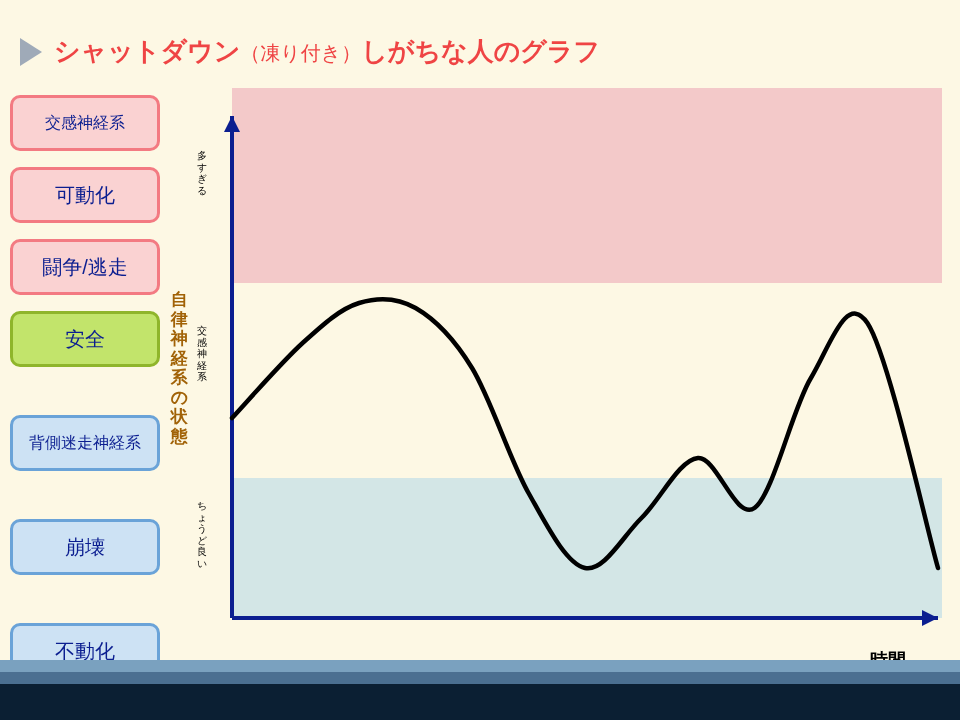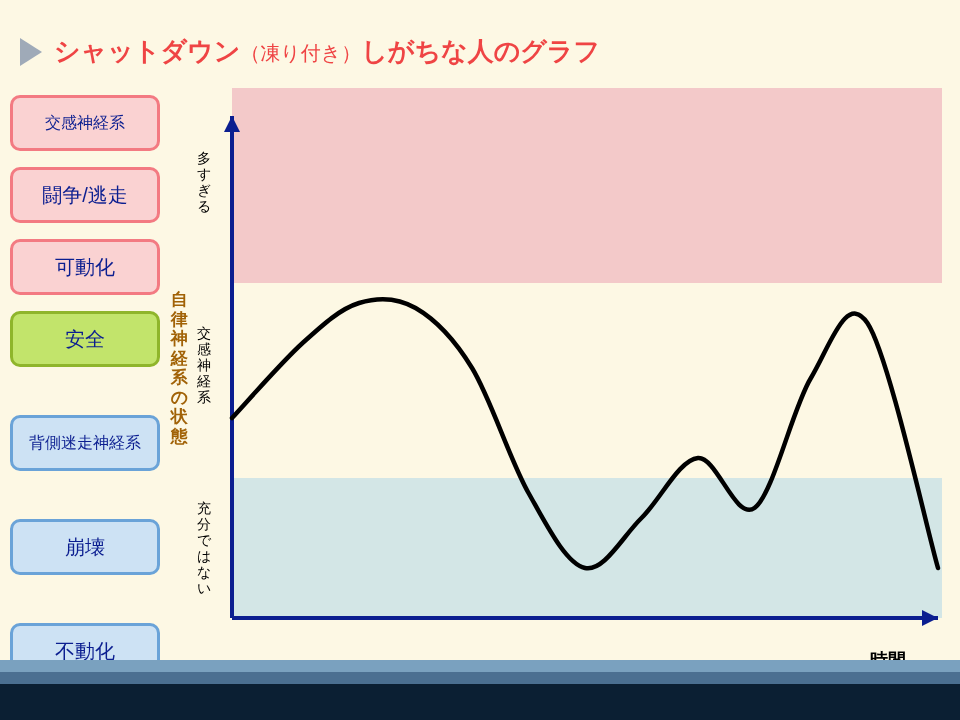--- a/index.html
+++ b/index.html
@@ -86,21 +86,21 @@
     font-size: 17px;
     font-weight: 700;
     color: #a16207;
     text-align: center;
     line-height: 1.15;
   }
   .yzone {
     position: absolute;
     left: 197px;
     width: 1em;
-    font-size: 14px;
+    font-size: 10px;
     color: #000;
     text-align: center;
     line-height: 1.15;
     font-weight: 500;
   }
   .xlabel {
     position: absolute;
     left: 870px;
     top: 648px;
     font-size: 18px;
@@ -113,32 +113,32 @@
 
 <div class="title-row">
   <div class="title-arrow"></div>
   <div class="title-text">
     <span>シャットダウン</span><span class="sub">（凍り付き）</span><span>しがちな人のグラフ</span>
   </div>
 </div>
 
 <div class="side">
   <div class="pill pink long">交感神経系</div>
+  <div class="pill pink">可動化</div>
   <div class="pill pink">闘争/逃走</div>
-  <div class="pill pink">可動化</div>
   <div class="pill green">安全</div>
   <div class="pill blue long">背側迷走神経系</div>
   <div class="pill blue">崩壊</div>
   <div class="pill blue">不動化</div>
 </div>
 
 <div class="ylabel">自律神経系の状態</div>
 <div class="yzone" style="top:150px">多すぎる</div>
 <div class="yzone" style="top:325px">交感神経系</div>
-<div class="yzone" style="top:500px">充分ではない</div>
+<div class="yzone" style="top:500px">ちょうど良い</div>
 <div class="xlabel">時間</div>
 
 <svg class="plot" viewBox="0 0 722 545">
 
   <rect id="zone-top" x="12" y="0" width="710" height="195" fill="#f3c9c9"></rect>
   <rect id="zone-bottom" x="12" y="390" width="710" height="140" fill="#d3e6e6"></rect>
 
   <line x1="12" y1="530" x2="718" y2="530" stroke="#0b1e90" stroke-width="4"></line>
   <polygon points="718,530 702,522 702,538" fill="#0b1e90"></polygon>
   <line x1="12" y1="530" x2="12" y2="28" stroke="#0b1e90" stroke-width="4"></line>

